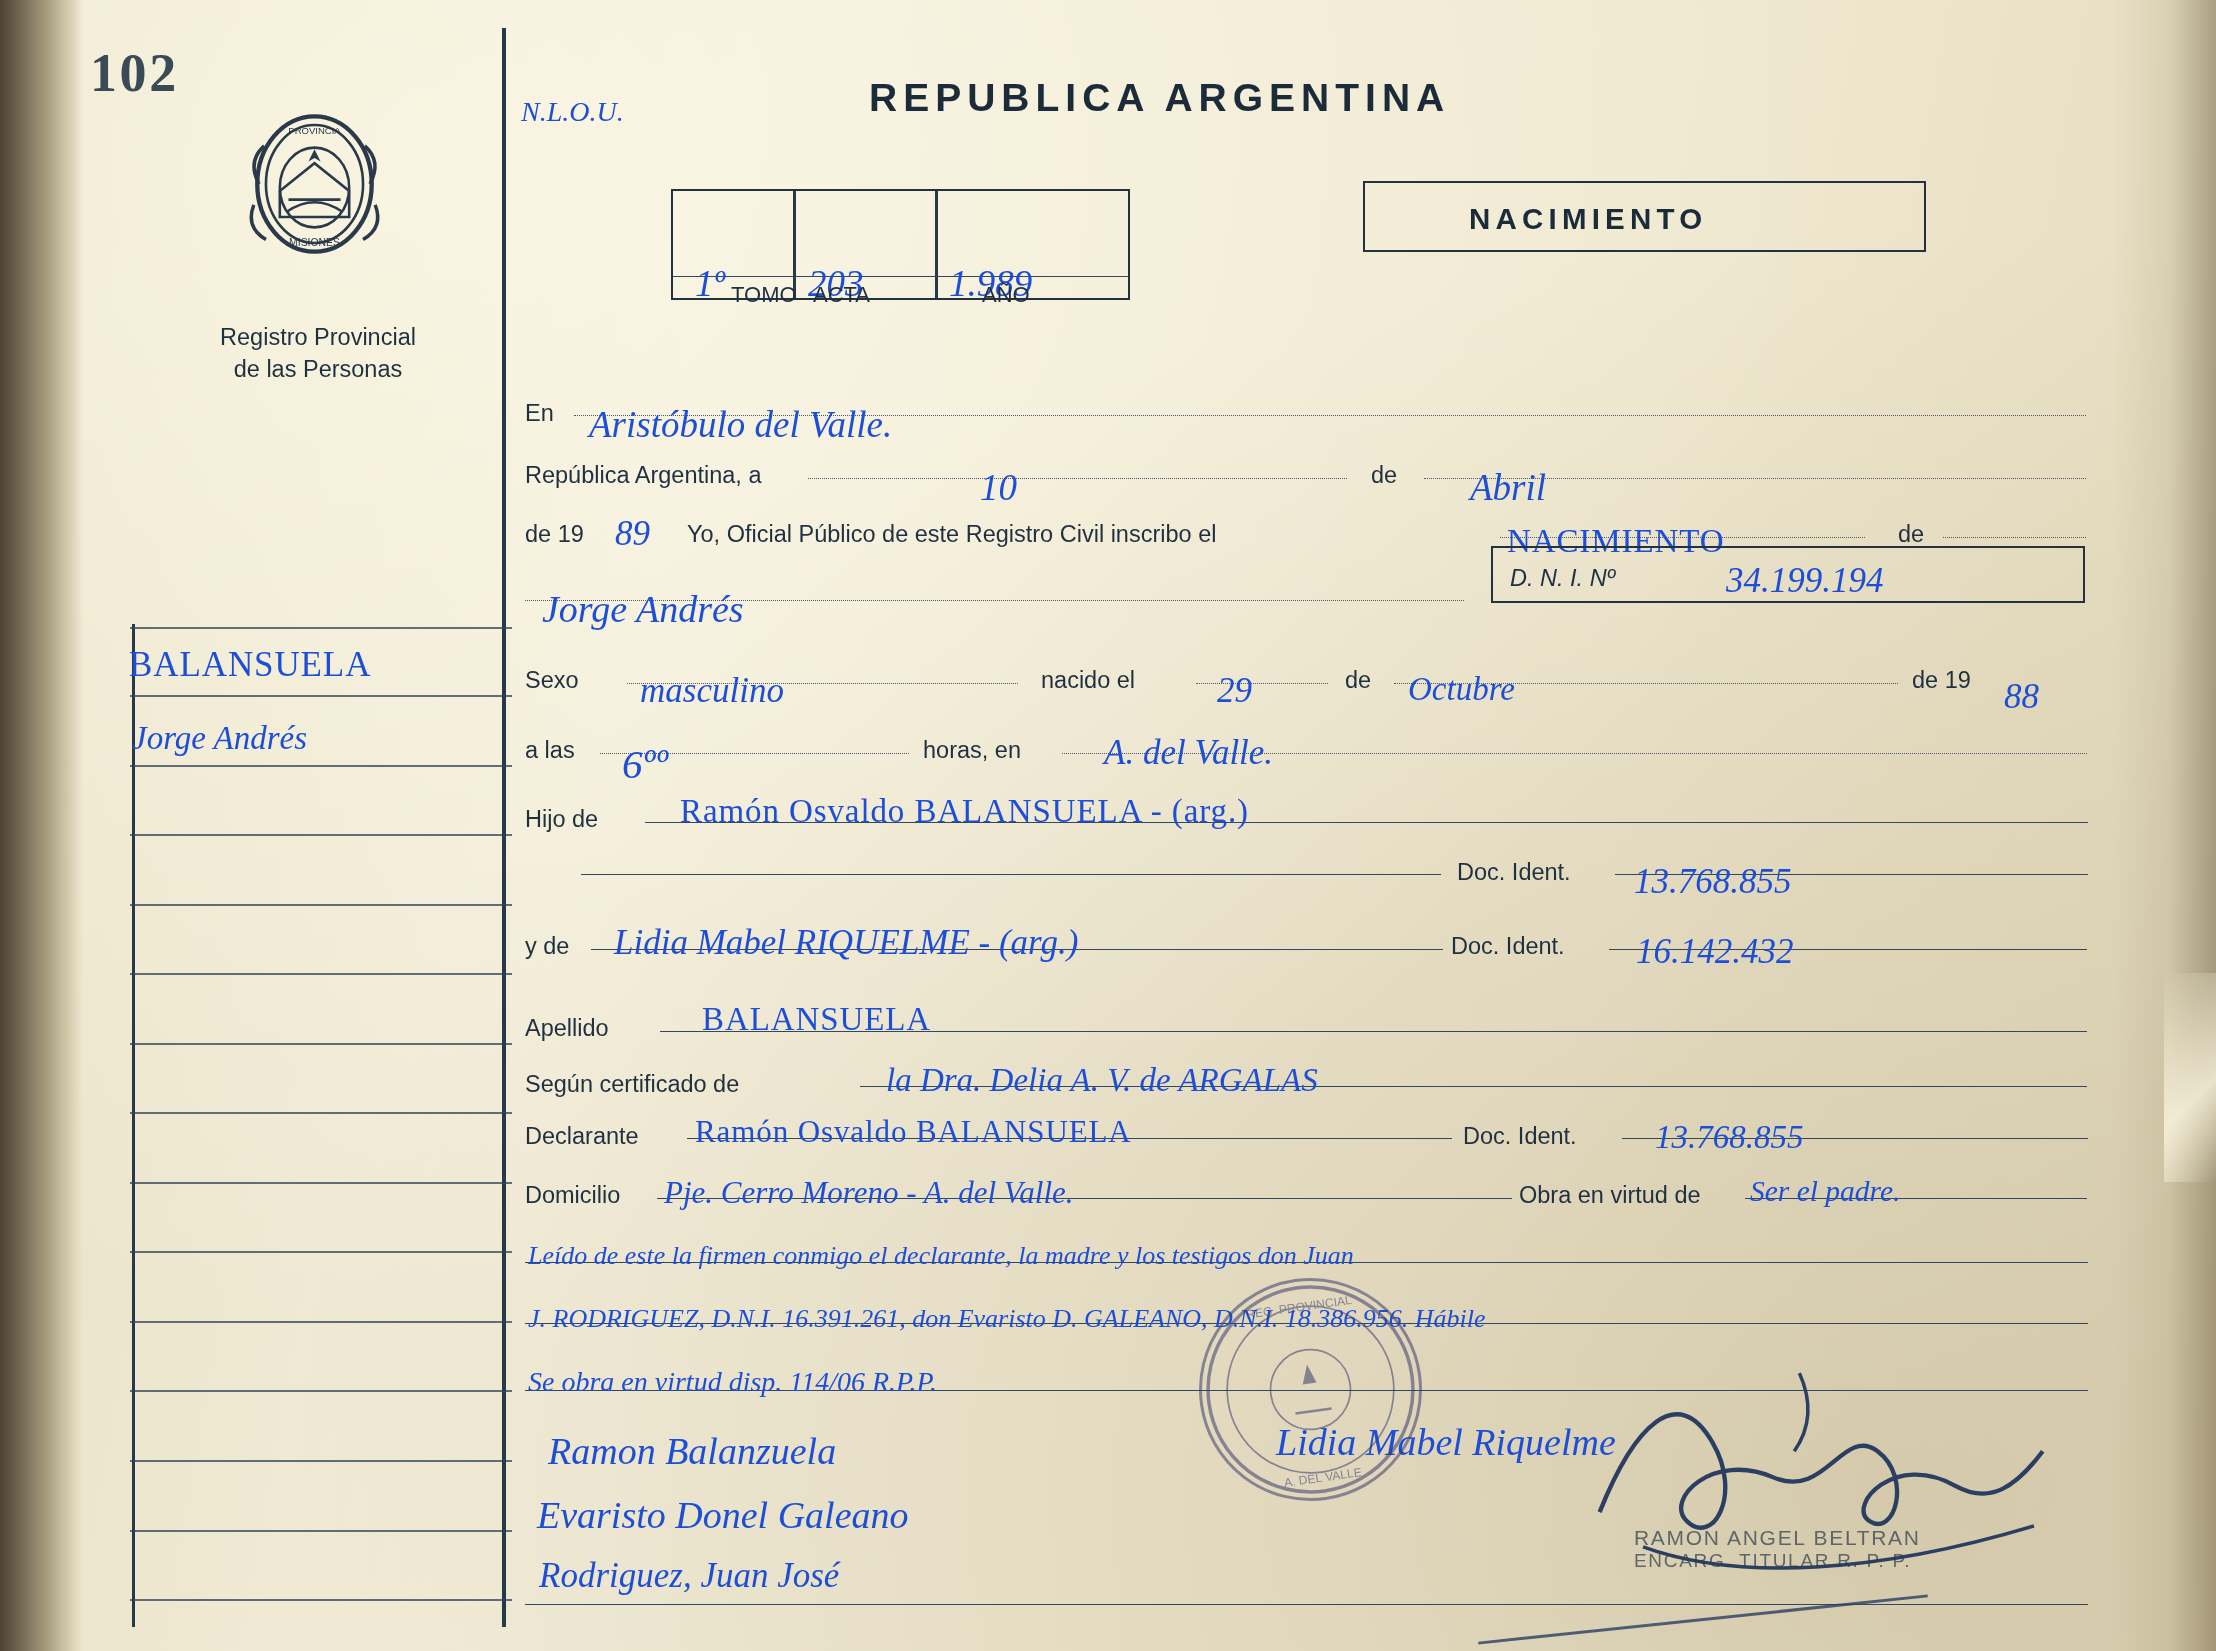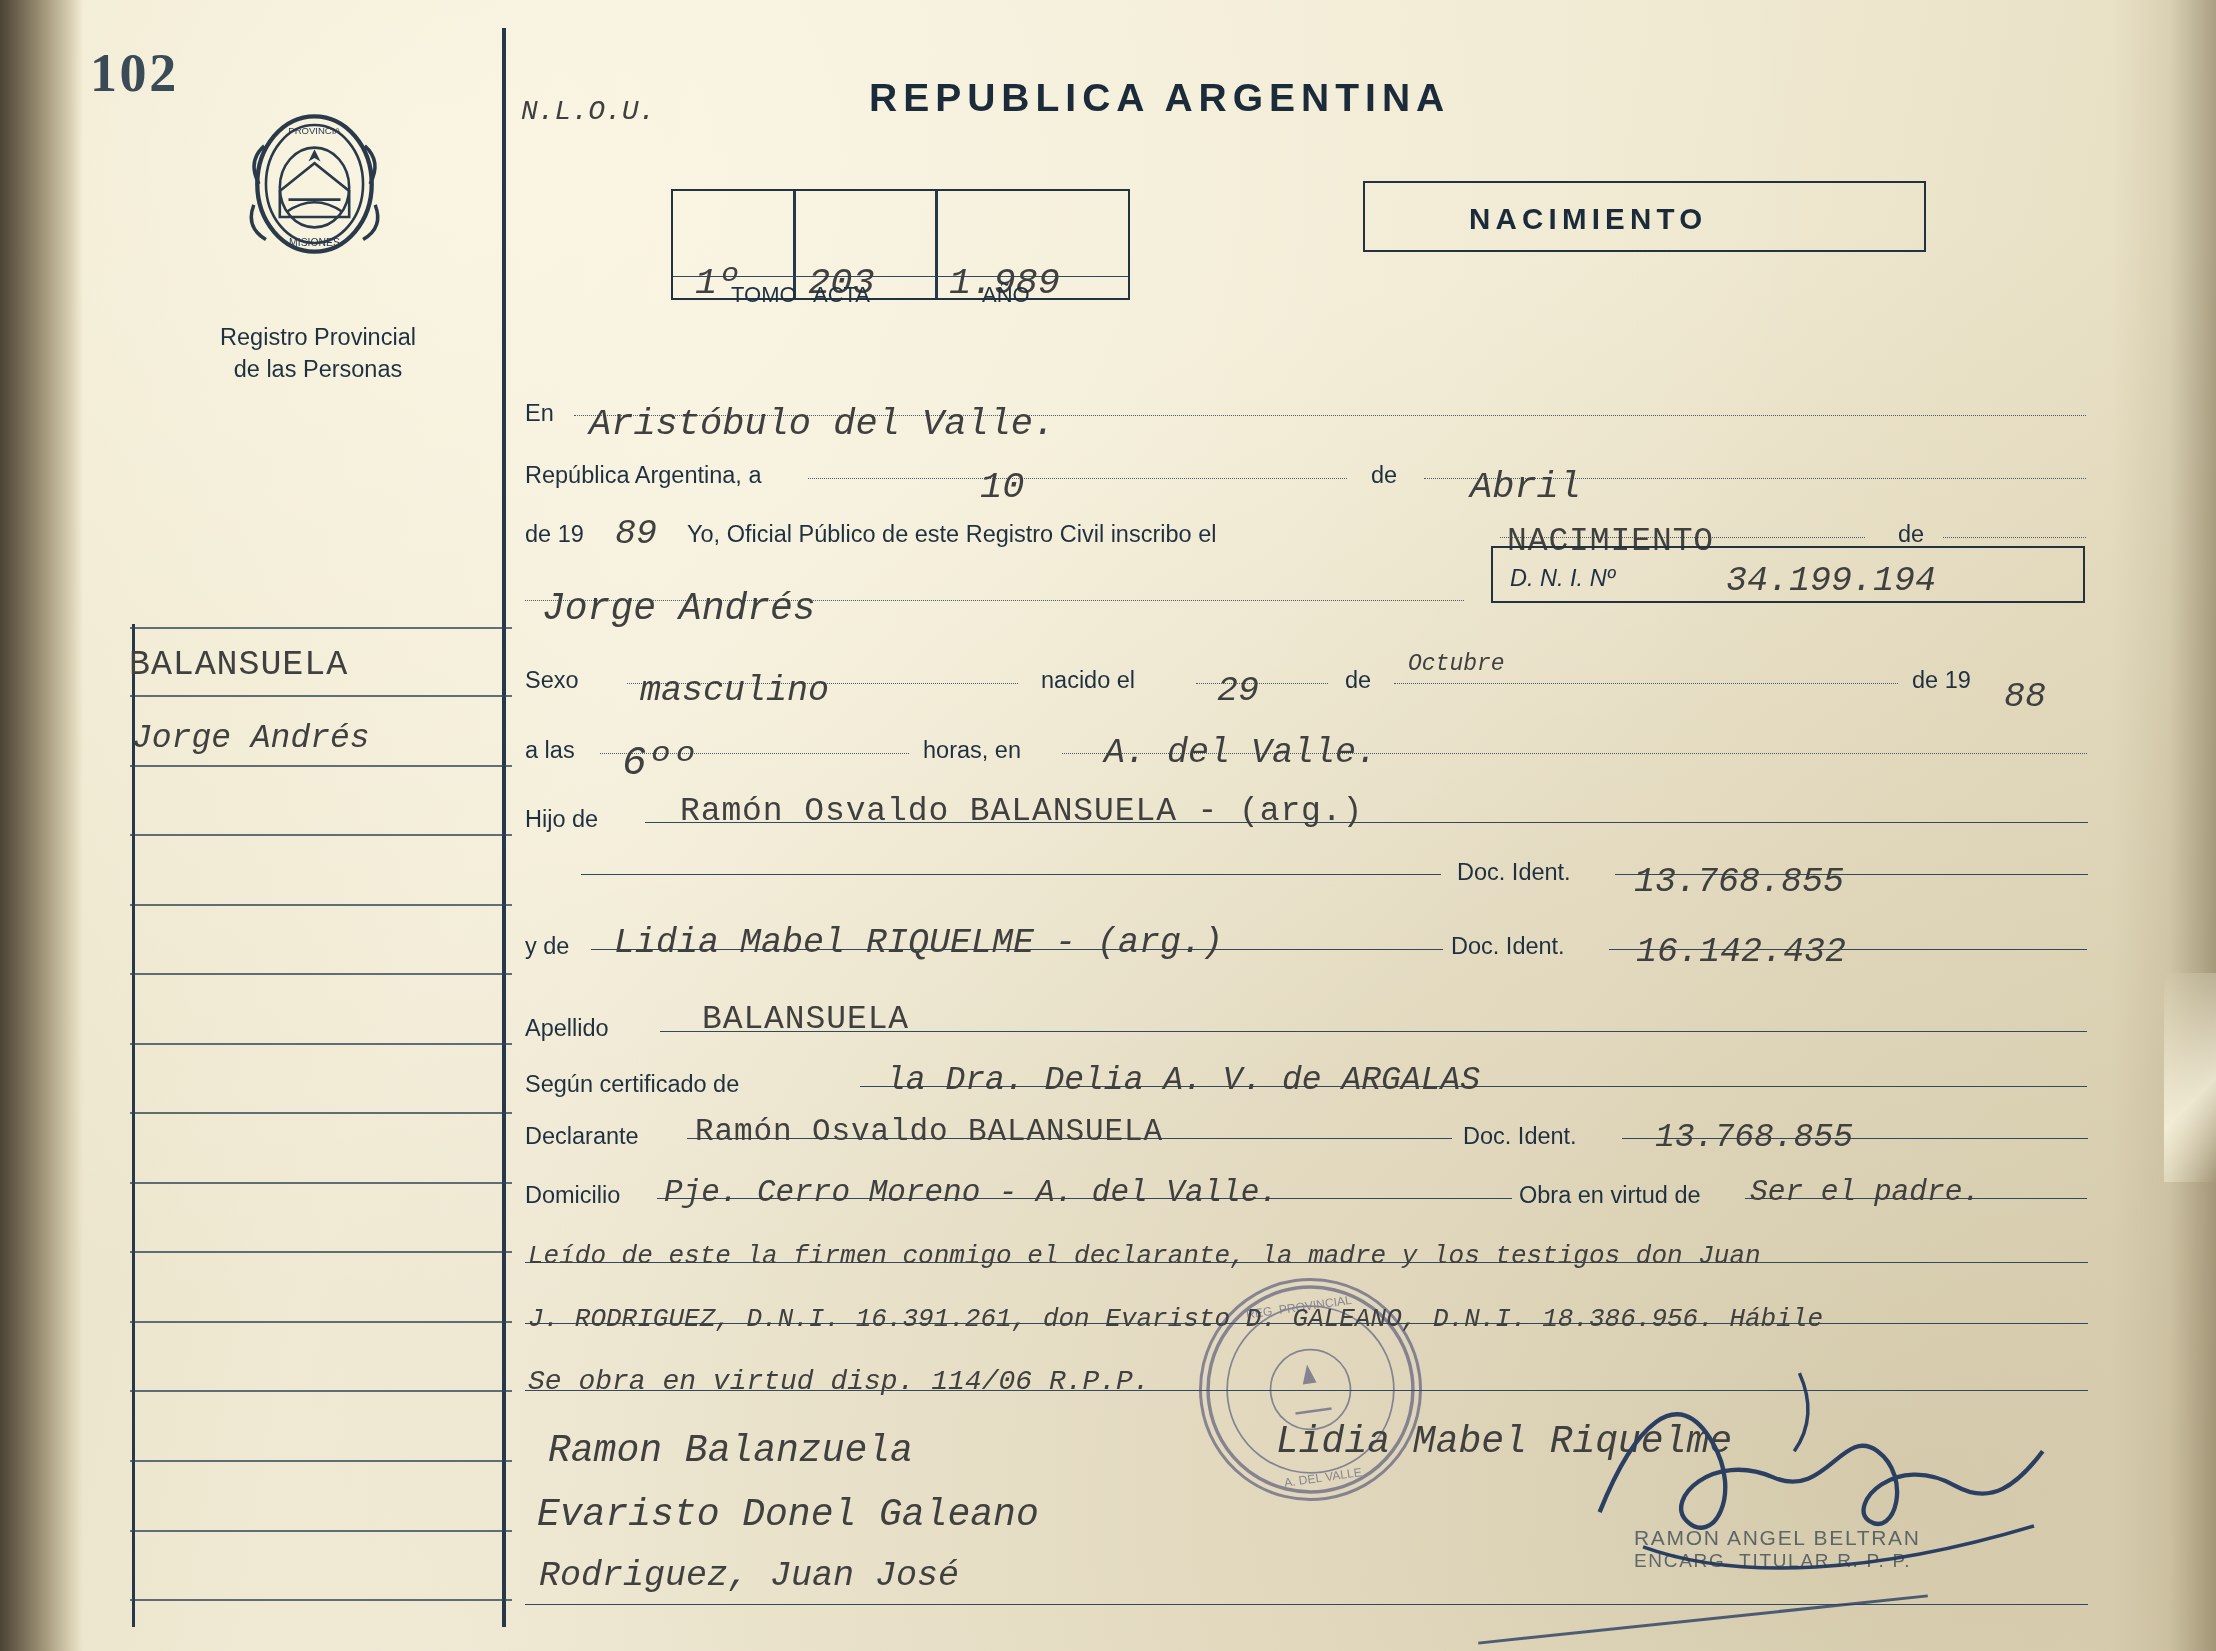--- a/index.html
+++ b/index.html
@@ -104,22 +104,22 @@
   }
   .solidline {
     position: absolute;
     border-bottom: 1.7px solid #33485c;
     height: 0;
   }
 
   
   .hw {
     position: absolute;
-    color: #404040;
-    font-family: Liberation Mono, monospace;
+    color: #1d4ed8;
+    font-family: Liberation Serif, serif;
     white-space: nowrap;
     transform-origin: left bottom;
     font-style: italic;
   }
   .hw.blk {
     font-style: normal;
     letter-spacing: 0.9px;
   }
 
   
@@ -276,21 +276,21 @@
 
   <div class="p lbl" style="left:525px; top:667px;">Sexo</div>
   <div class="dotline" style="left:627px; top:683px; width:391px;"></div>
   <div class="hw" style="left:640px; top:671px; font-size:35px;">masculino</div>
 
   <div class="p lbl" style="left:1041px; top:667px;">nacido el</div>
   <div class="dotline" style="left:1196px; top:683px; width:132px;"></div>
   <div class="hw" style="left:1217px; top:671px; font-size:35px;">29</div>
   <div class="p lbl" style="left:1345px; top:667px;">de</div>
   <div class="dotline" style="left:1394px; top:683px; width:504px;"></div>
-  <div class="hw" style="left:1408px; top:651px; font-size:23px;">Octubre</div>
+  <div class="hw" style="left:1408px; top:671px; font-size:33px;">Octubre</div>
   <div class="p lbl" style="left:1912px; top:667px;">de 19</div>
   <div class="hw" style="left:2004px; top:660px; font-size:35px;margin-top:17px;">88</div>
 
   <div class="p lbl" style="left:525px; top:737px;">a las</div>
   <div class="dotline" style="left:600px; top:753px; width:309px;"></div>
   <div class="hw" style="left:622px; top:740px; font-size:41px;">6ºº</div>
   <div class="p lbl" style="left:923px; top:737px;text-align:right;">horas, en</div>
   <div class="dotline" style="left:1062px; top:753px; width:1025px;"></div>
   <div class="hw" style="left:1104px; top:733px; font-size:35px;">A. del Valle.</div>
 

